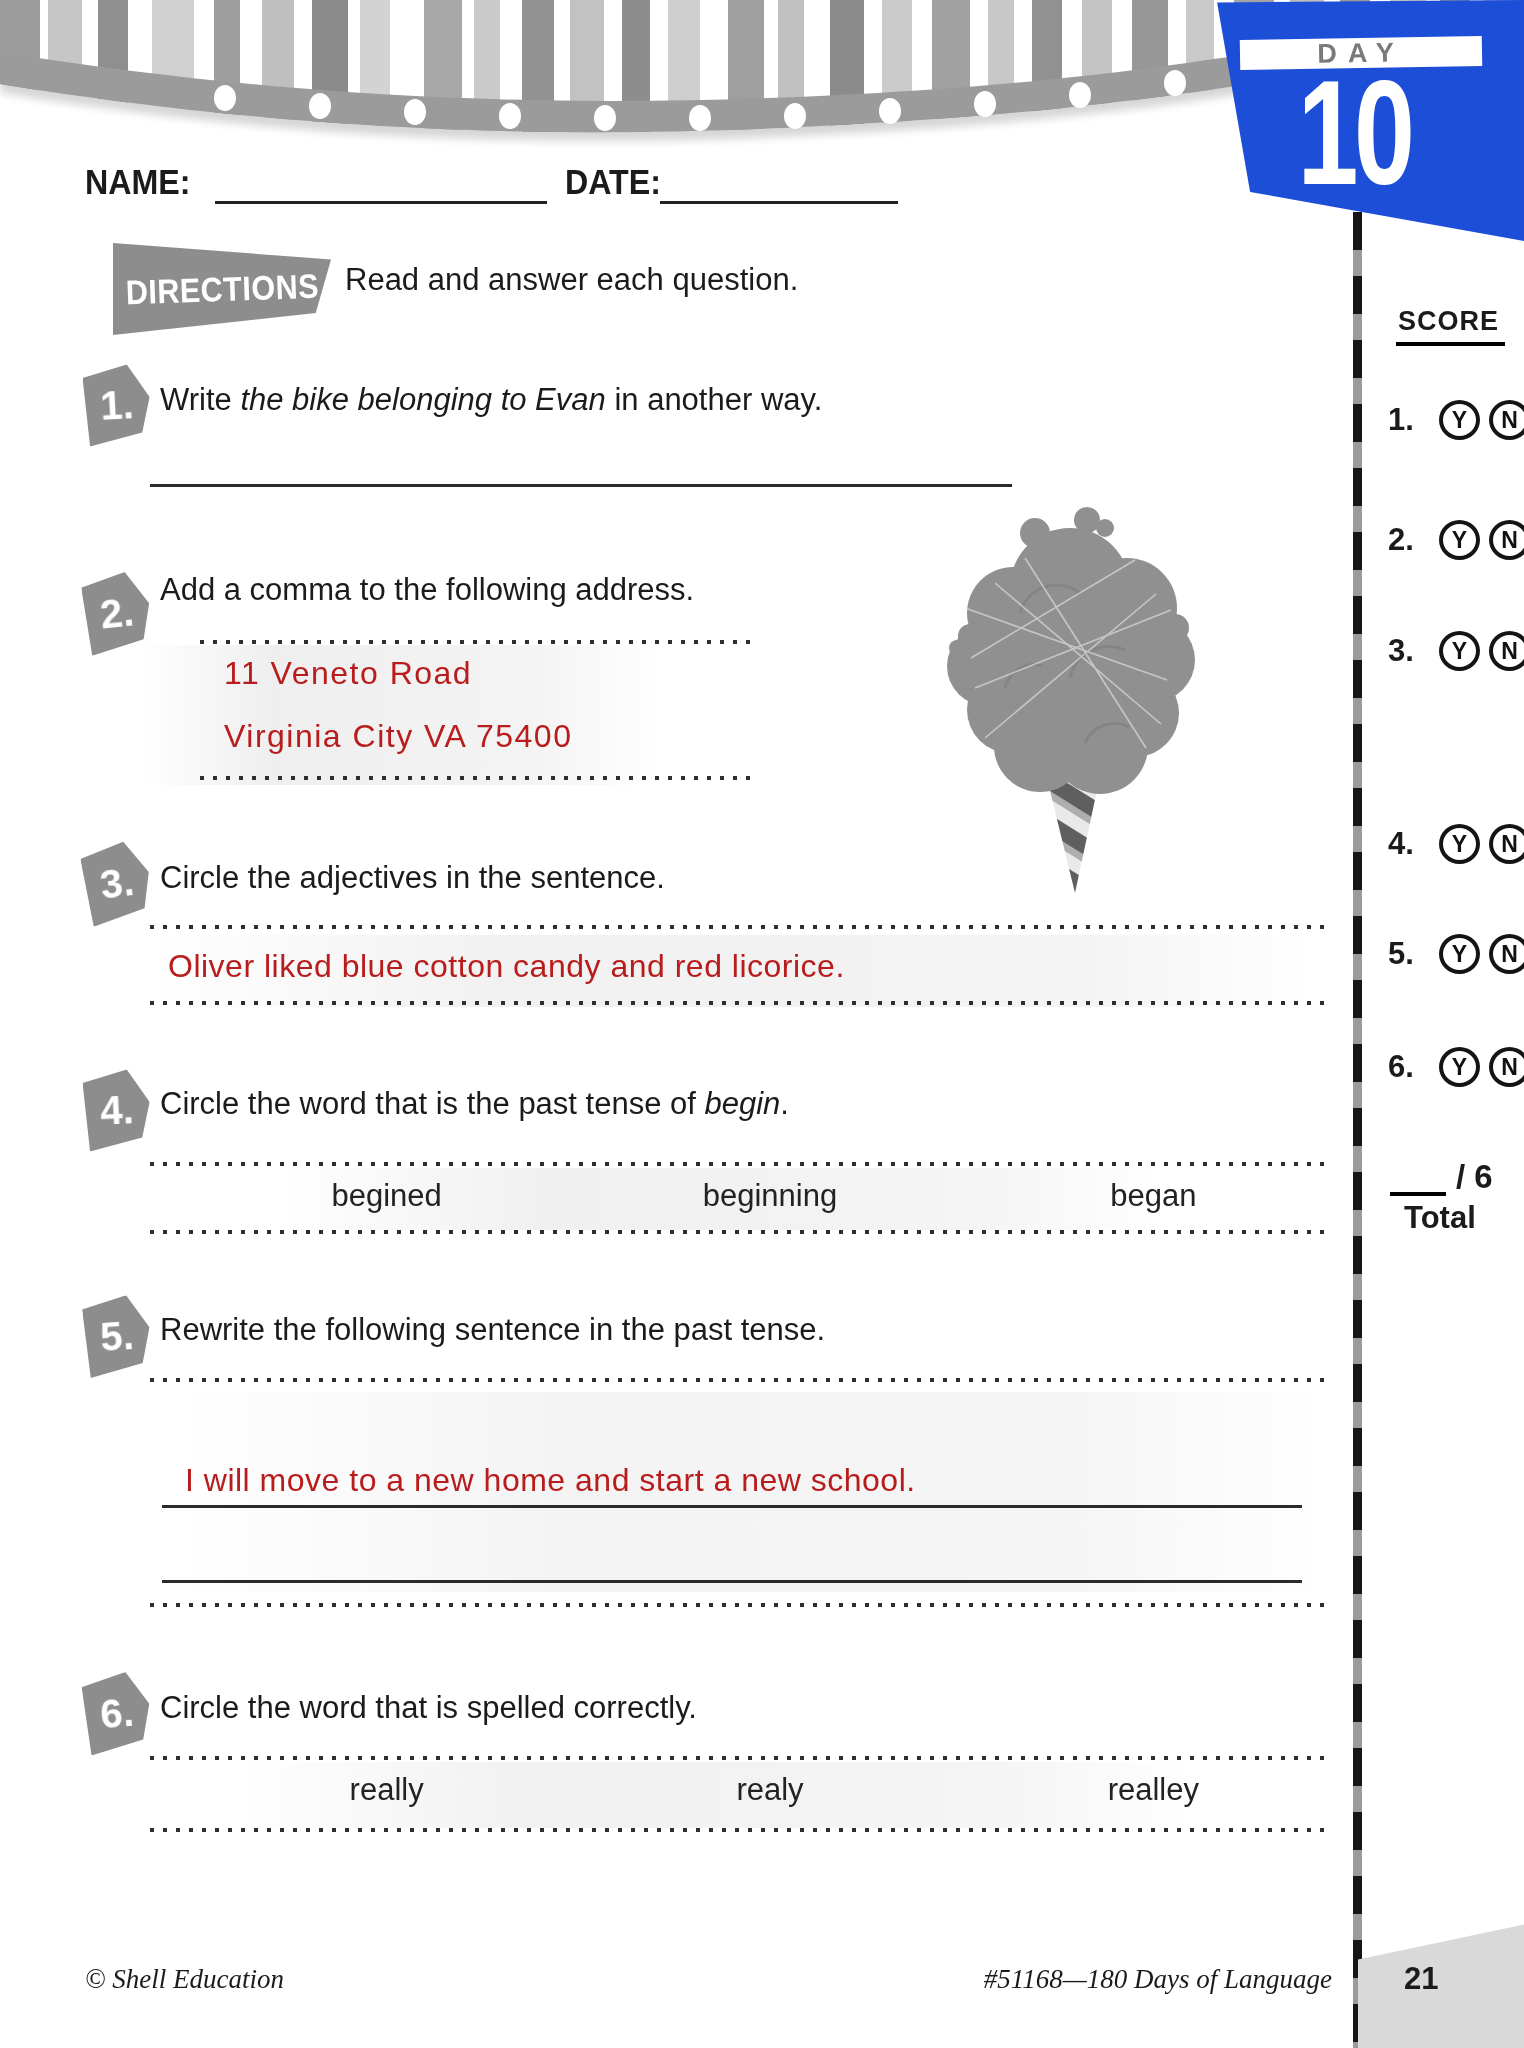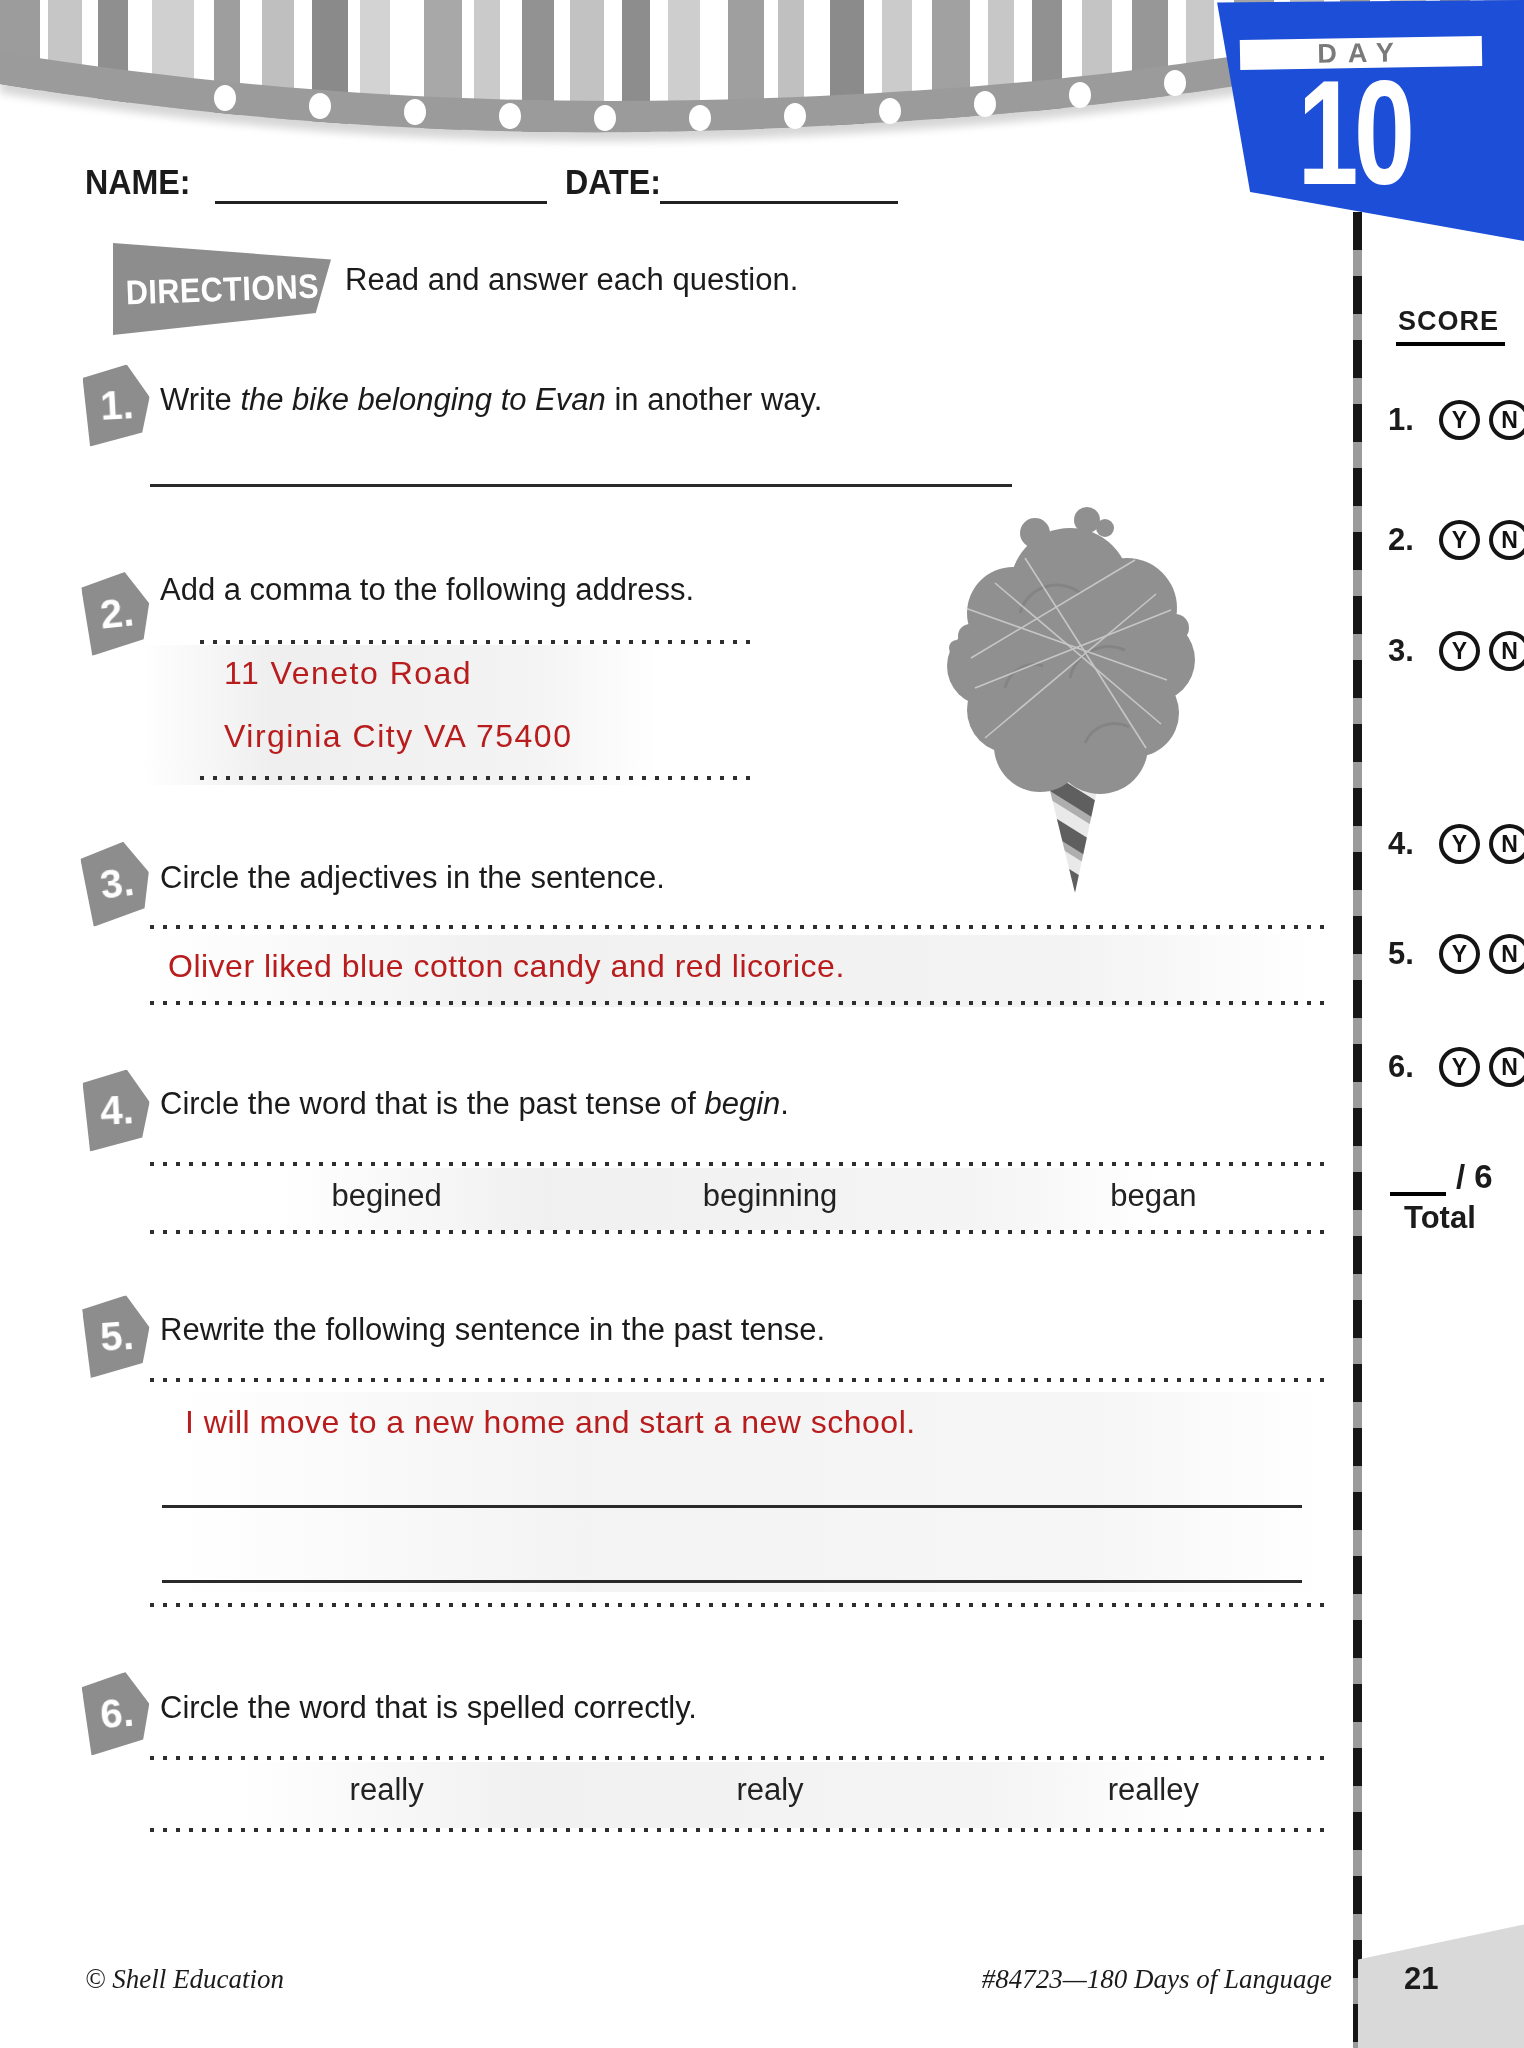--- a/index.html
+++ b/index.html
@@ -249,21 +249,21 @@
   <span>beginning</span>
   <span>began</span>
 </div>
 <div class="abs dotline" style="left:150px;top:1230px;width:1180px;"></div>
 
 <div class="abs qbadge" style="left:84px;top:1296px;transform:rotate(-4deg);">
   <span>5.</span>
 </div>
 <div class="abs qtitle" style="top:1312px;"><span>Rewrite the following sentence in the past tense.</span></div>
 <div class="abs dotline" style="left:150px;top:1378px;width:1180px;"></div>
-<div class="abs stim" style="left:185px;top:1404px;letter-spacing:.5px;">I will move to a new home and start a new school.</div>
+<div class="abs stim" style="left:185px;top:1462px;letter-spacing:.5px;">I will move to a new home and start a new school.</div>
 <div class="abs solidline" style="left:162px;top:1505px;width:1140px;"></div>
 <div class="abs solidline" style="left:162px;top:1580px;width:1140px;"></div>
 <div class="abs dotline" style="left:150px;top:1603px;width:1180px;"></div>
 
 <div class="abs qbadge" style="left:84px;top:1673px;transform:rotate(-5deg);">
   <span>6.</span>
 </div>
 <div class="abs qtitle" style="top:1690px;text-align:right;"><span>Circle the word that is spelled correctly.</span></div>
 <div class="abs dotline" style="left:150px;top:1756px;width:1180px;"></div>
 <div class="abs optrow" style="top:1772px;">
@@ -307,15 +307,15 @@
   <span class="yn">N</span>
 </div>
 
 <div class="abs total-line">
   <span class="total-blank"></span>
   <span class="total-frac">/ 6</span>
 </div>
 <div class="abs total-label">Total</div>
 
 <div class="abs footer-left">© Shell Education</div>
-<div class="abs footer-mid">#84723—180 Days of Language</div>
+<div class="abs footer-mid">#51168—180 Days of Language</div>
 <div class="abs corner-wedge"></div>
 <div class="abs page-num">21</div>
 
 </body></html>

